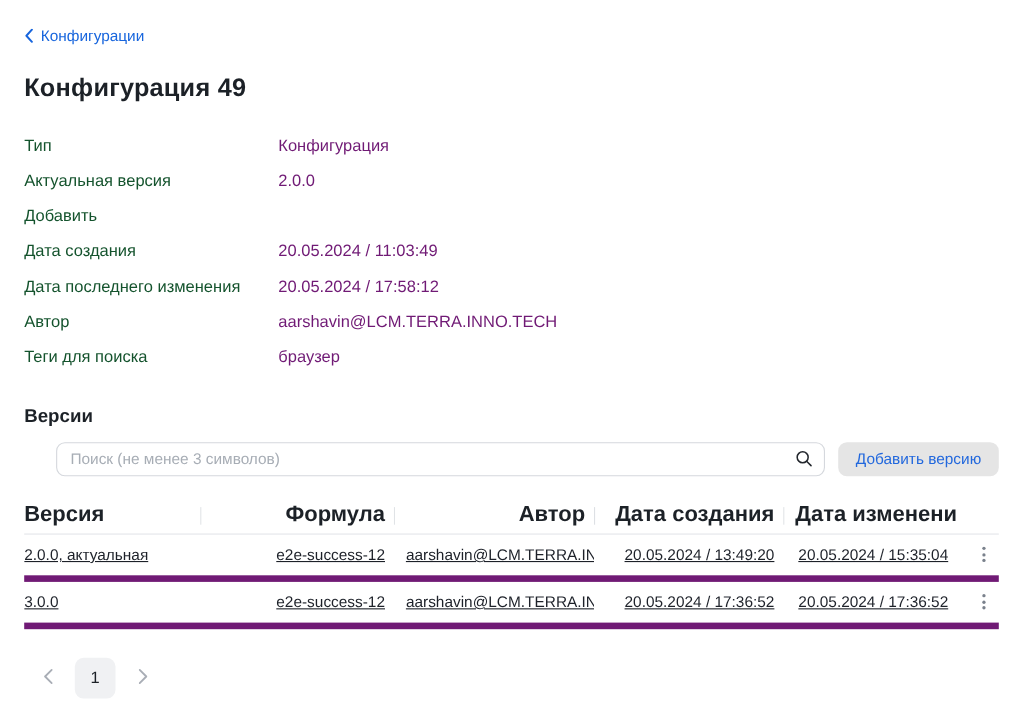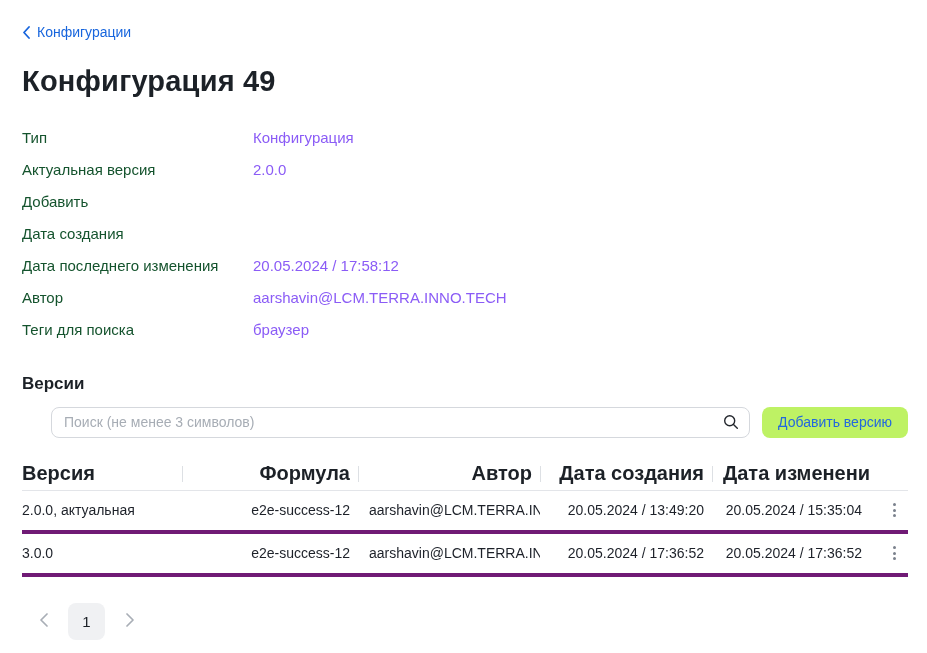--- a/index.html
+++ b/index.html
@@ -15,36 +15,36 @@
   
   .back-link {
     display: inline-flex; align-items: center; gap: 7px;
     color: #1765dd; font-size: 14px; text-decoration: none; cursor: pointer;
   }
   .back-link svg { display: block; }
 
   
   .page-title {
     margin-top: 22px;
-    font-size: 29px; font-weight: 700; color: #1c2127;
+    font-size: 23px; font-weight: 700; color: #1c2127;
     letter-spacing: .2px;
   }
 
   
   .details { margin-top: 30px; }
   .detail-row {
     display: grid; grid-template-columns: 231px 1fr;
     margin-bottom: 12px;
   }
   .detail-label {
     color: #14532d; font-size: 15px; line-height: 20px;
     padding-right: 24px;
   }
   .detail-value {
-    color: #8b5cf6; font-size: 15px; line-height: 20px;
+    color: #701a75; font-size: 15px; line-height: 20px;
   }
 
   
   .section-heading {
     margin-top: 34px;
     font-size: 17px; font-weight: 700; color: #1c2127;
   }
   .toolbar {
     margin-top: 13px;
     display: flex; align-items: center; gap: 12px; margin-left: 29px;
@@ -61,21 +61,21 @@
     outline: none; background: #fff;
   }
   .search-input::placeholder { color: #a7adb5; }
   .search-icon {
     position: absolute; right: 11px; top: 50%;
     transform: translateY(-50%);
     display: flex; cursor: pointer;
   }
   .add-version-btn {
     height: 31px; padding: 0 16px;
-    background: #bef264; color: #2268dd;
+    background: #e5e5e5; color: #2268dd;
     border: none; border-radius: 8px;
     font-family: "Liberation Sans", sans-serif;
     font-size: 14px; cursor: pointer; white-space: nowrap;
   }
 
   
   .table { margin-top: 20px; }
   .t-row {
     display: grid;
     grid-template-columns: 160px 176px 182px 172px 1fr 38px;
@@ -86,21 +86,21 @@
     font-weight: 700; font-size: 20px; color: #1c2127;
     position: relative;
   }
   .t-cell { padding-right: 8px; white-space: nowrap; overflow: hidden; }
   .t-cell:not(:first-child) { padding-left: 11px; text-align: right; }
   .t-head .t-cell:not(:first-child):not(.t-actions)::before {
     content: ""; position: absolute; left: 0; top: 50%;
     transform: translateY(-50%);
     width: 1px; height: 16px; background: #dde0e4;
   }
-  .t-body .t-row { height: 43px; border-bottom: 4px solid #701a75; font-size: 14px; }
+  .t-body .t-row { height: 43px; border-bottom: 6px solid #701a75; font-size: 14px; text-decoration: underline; }
   .t-actions { display: flex; justify-content: center; padding-right: 0; overflow: visible; }
   .kebab {
     display: flex; flex-direction: column; gap: 2.5px;
     padding: 4px; cursor: pointer;
   }
   .kebab i { width: 3px; height: 3px; border-radius: 50%; background: #7a818c; }
 
   
   .pagination {
     margin-top: 26px;
@@ -142,20 +142,21 @@
     </div>
     <div class="detail-row">
       <div class="detail-label">Актуальная версия</div>
       <div class="detail-value">2.0.0</div>
     </div>
     <div class="detail-row">
       <div class="detail-label">Добавить</div>
     </div>
     <div class="detail-row">
       <div class="detail-label">Дата создания</div>
+      <div class="detail-value">20.05.2024 / 11:03:49</div>
     </div>
     <div class="detail-row">
       <div class="detail-label">Дата последнего изменения</div>
       <div class="detail-value">20.05.2024 / 17:58:12</div>
     </div>
     <div class="detail-row">
       <div class="detail-label">Автор</div>
       <div class="detail-value">aarshavin@LCM.TERRA.INNO.TECH</div>
     </div>
     <div class="detail-row">

